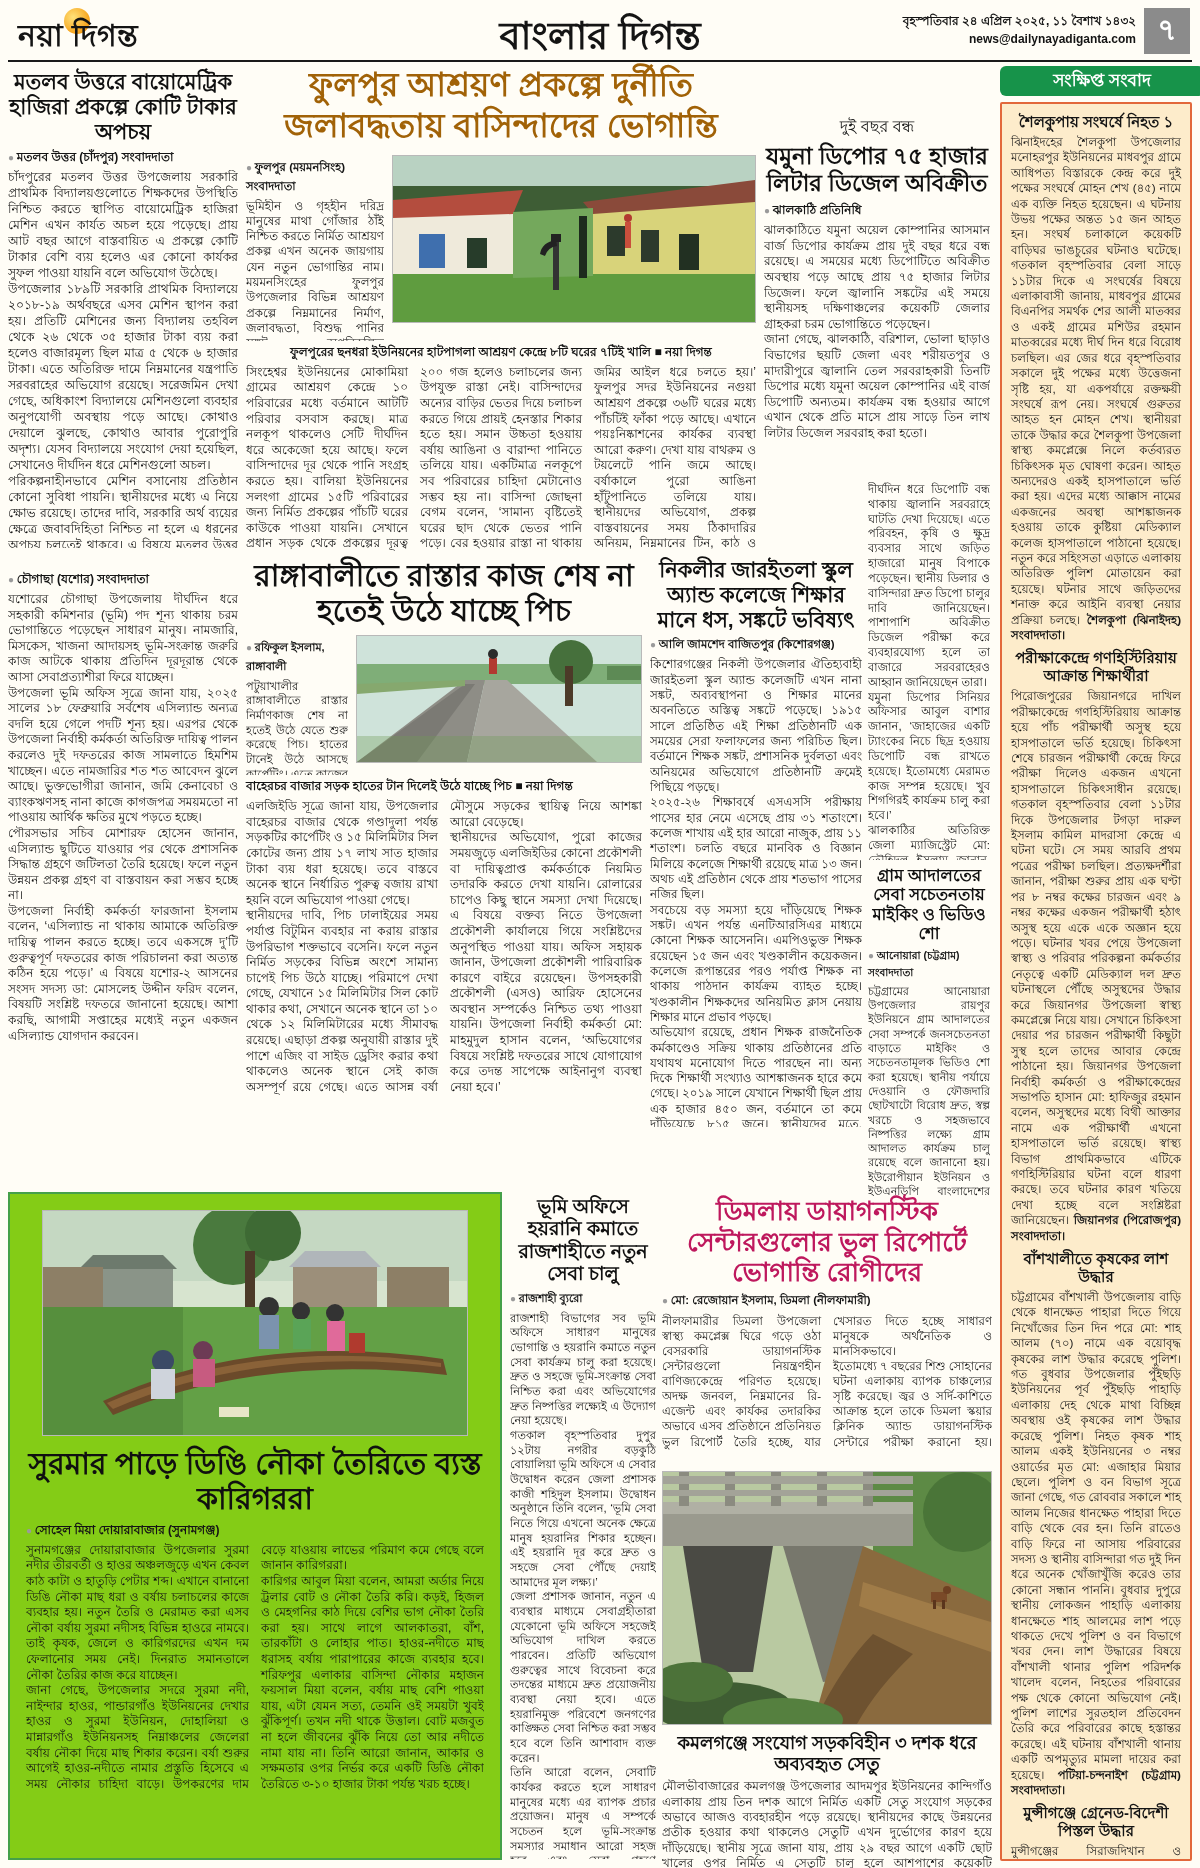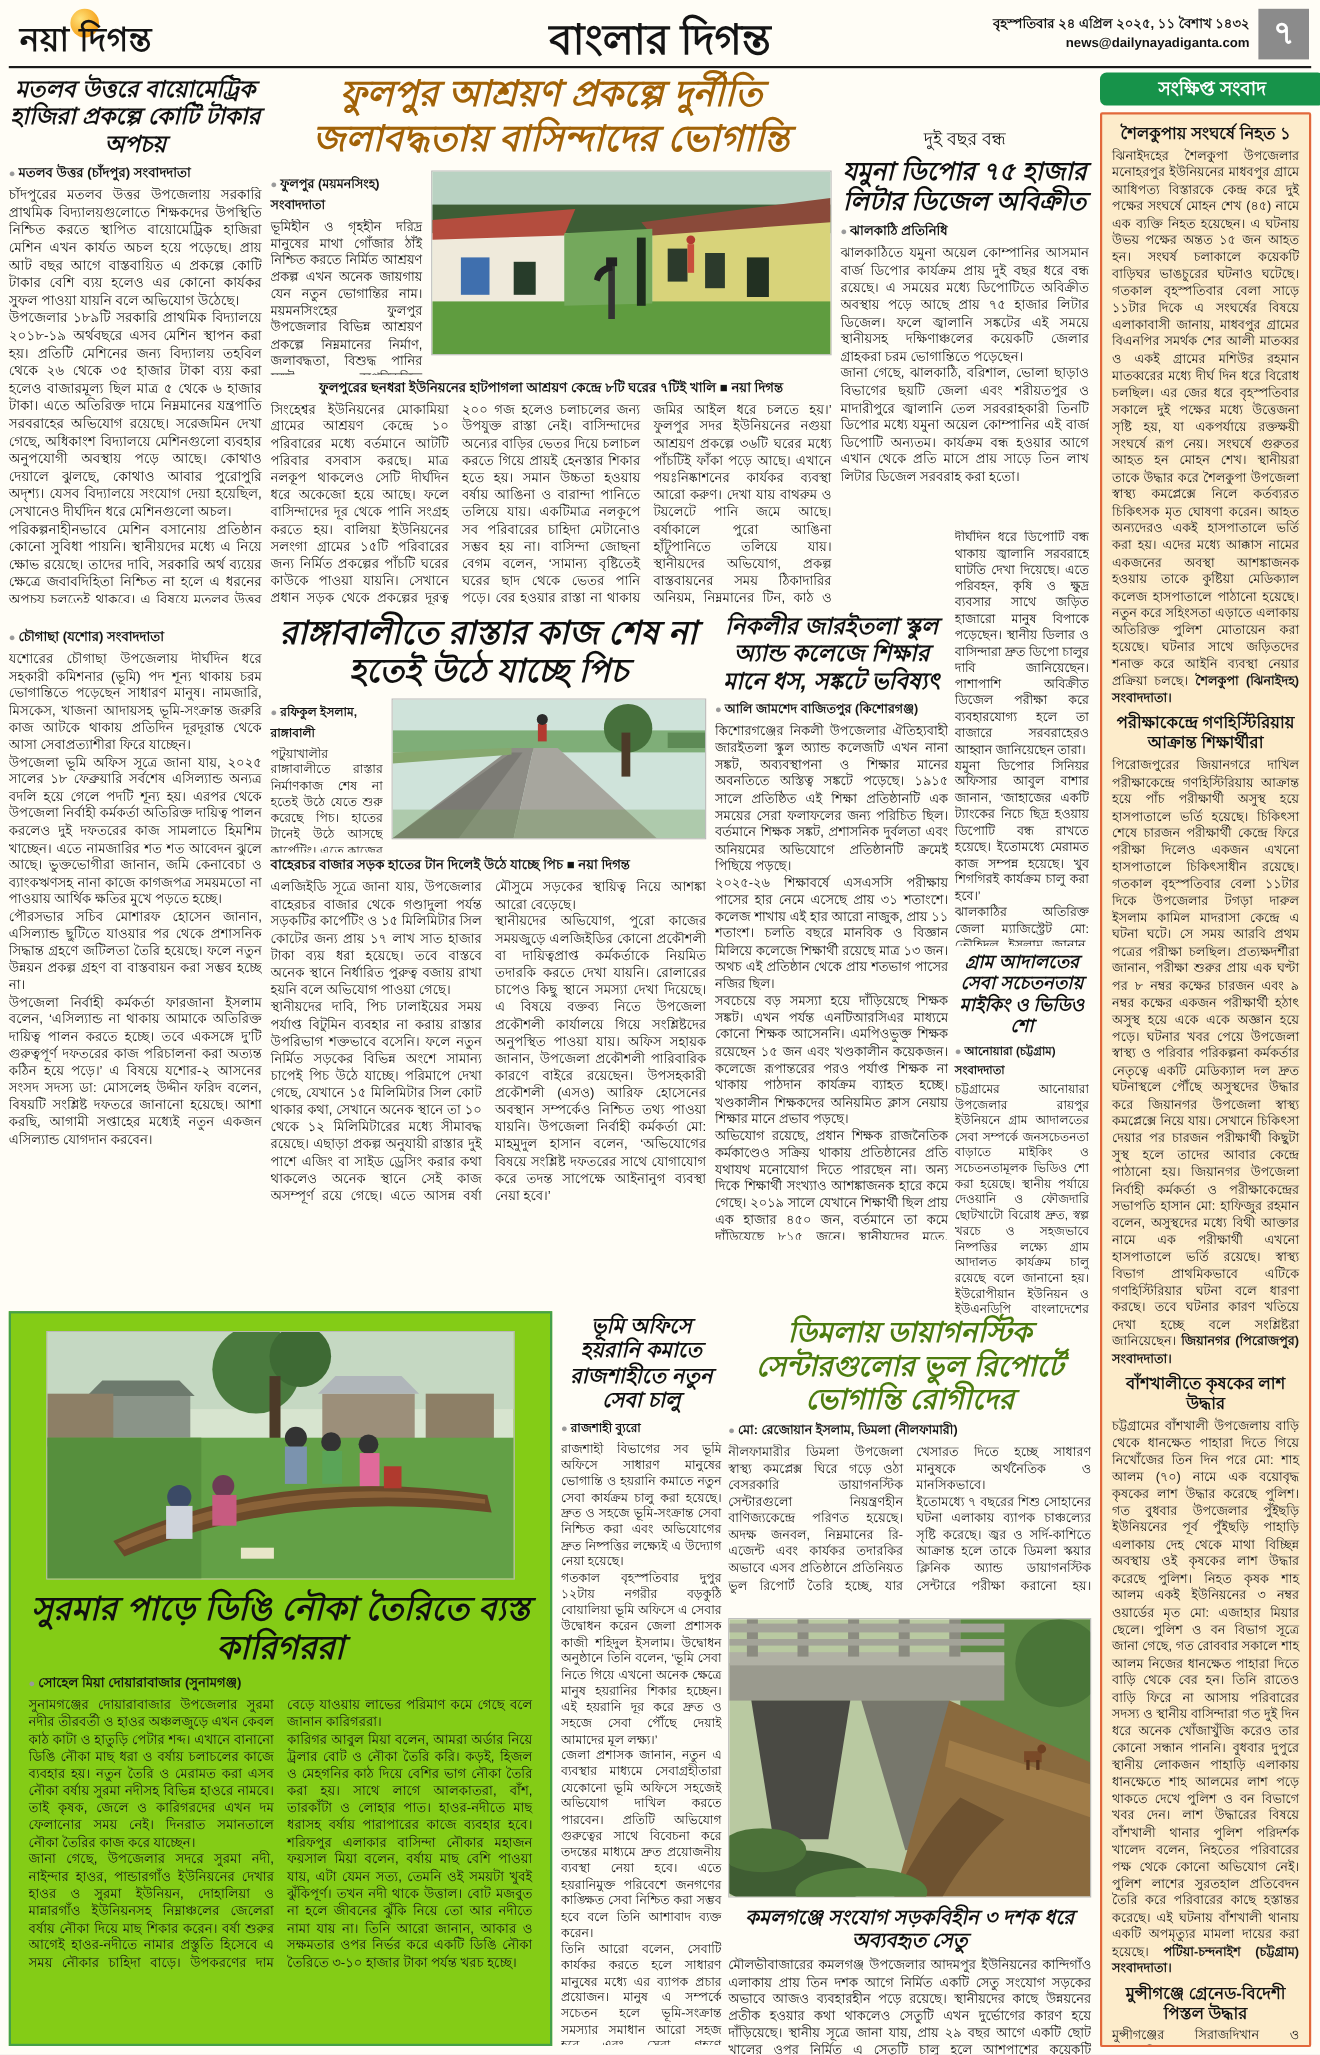--- a/index.html
+++ b/index.html
@@ -1,19 +1,19 @@
 <!DOCTYPE html>
 <html><head>
 <meta charset="utf-8">
 <style>
   html,body{margin:0;padding:0;background:#e8e8e4;}
   .page{position:relative;width:1200px;height:1868px;margin:0 auto;background:#fffdf6;
         font-family:"Liberation Sans","DejaVu Sans",sans-serif;color:#141414;overflow:hidden;}
   .abs{position:absolute;}
-  .hl{font-weight:700;text-align:center;line-height:1.18;color:#101010;font-style:italic;}
+  .hl{font-weight:700;text-align:center;line-height:1.18;color:#101010;}
   .byline{font-weight:700;font-size:12px;margin:4px 0 2px 0;}
   .byline::before{content:"● ";color:#9a9a9a;font-size:10px;}
   .body-txt{font-size:12.3px;line-height:1.3;text-align:justify;white-space:pre-line;overflow:hidden;}
   .cap{font-weight:700;font-size:12px;line-height:1.2;}
   .twocol{column-count:2;column-gap:12px;}
   .threecol{column-count:3;column-gap:12px;}
   .rule{position:absolute;background:#1a1a1a;}
   .photo{display:block;border:1px solid #b9b9b9;}
   
   .logo-wrap{position:relative;font-weight:700;font-size:30px;letter-spacing:.5px;}
@@ -25,21 +25,21 @@
   
   .brief-box{background:#fdeccb;border:2px solid #e2683b;border-radius:2px;padding:9px 9px;
              overflow:hidden;box-sizing:border-box;}
   .brief-h{font-weight:700;font-size:15px;text-align:center;margin:7px 0 3px 0;line-height:1.2;}
   .brief-b{font-size:11.6px;line-height:1.33;text-align:justify;}
   .brief-d{font-weight:700;}
   .pill{background:#17934a;color:#fff;font-weight:700;font-size:17px;text-align:center;
         border-radius:6px;line-height:30px;}
   .greenbox{background:#84cc16;border:2px solid #45a049;box-sizing:border-box;}
   .red{color:#a16207;}
-  .blue{color:#4d7c0f;}
+  .blue{color:#be185d;}
   .kicker{font-weight:400;text-align:center;font-size:16px;margin-top:48px;}
 </style>
 </head>
 <body>
 
 <div class="page">
 
   <div class="abs" style="left:18px;top:12px;">
     <div class="logo-wrap">
       <span class="sun"></span>

